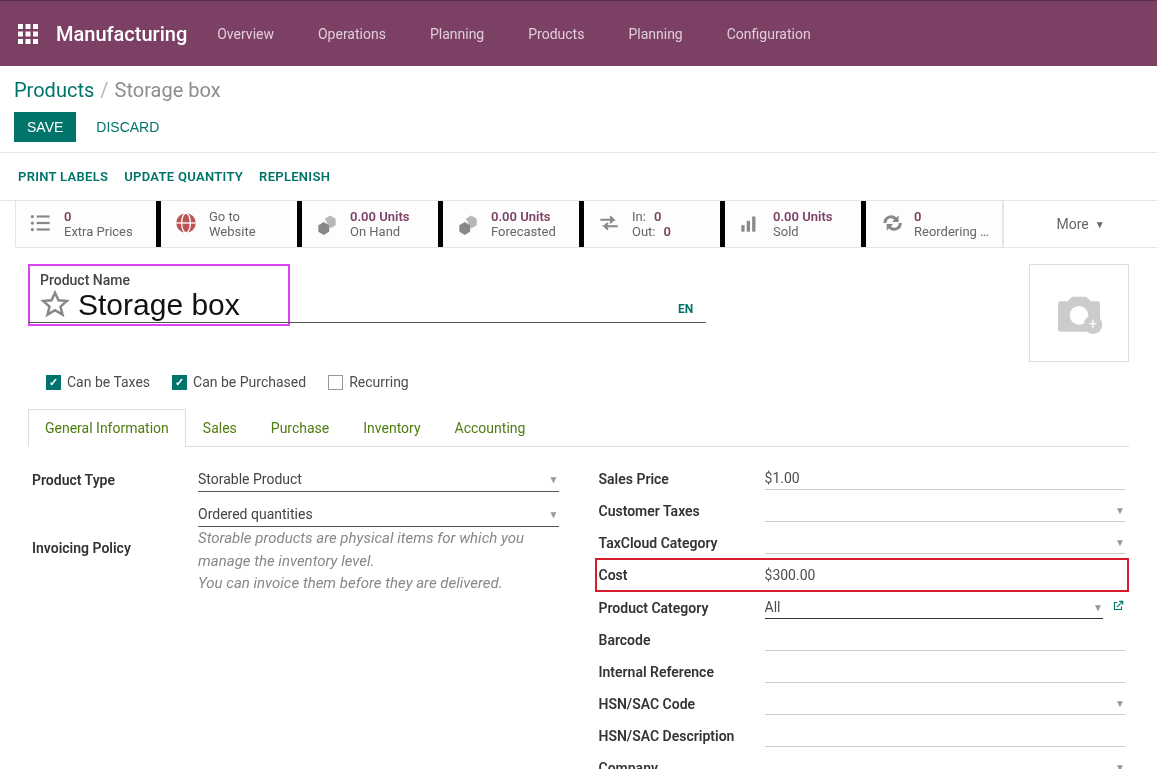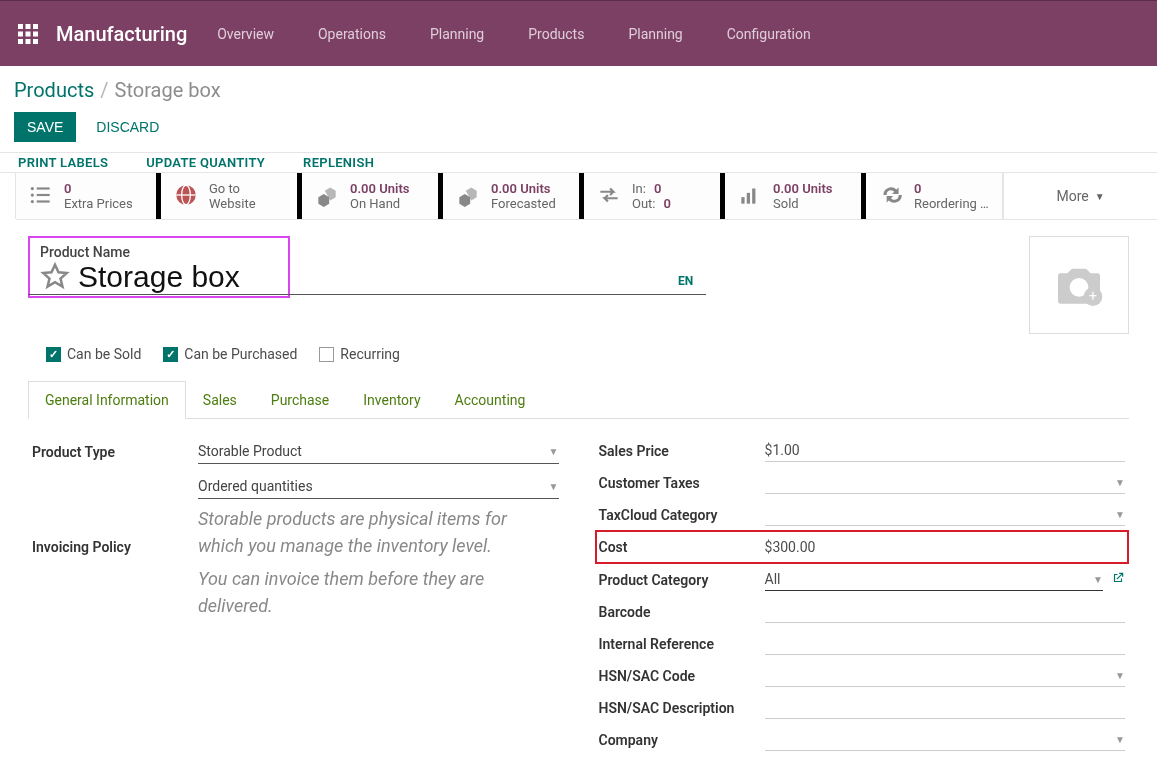--- a/index.html
+++ b/index.html
@@ -11,21 +11,21 @@
 .topbar-menu { display: flex; gap: 44px; }
 .topbar-menu span { color: #e0cdd9; cursor: pointer; font-size: 14px; }
 .breadcrumb-area { padding: 12px 14px 0; }
 .breadcrumb { font-size: 20px; display: flex; align-items: center; gap: 6px; }
 .breadcrumb a { color: #00746a; text-decoration: none; }
 .breadcrumb .sep { color: #b5b5b5; }
 .breadcrumb .cur { color: #8d8d8d; }
 .action-bar { padding: 10px 14px; display: flex; gap: 10px; }
 .btn-save { background: #00746a; color: #fff; border: 1px solid #00746a; padding: 6px 12px; font-size: 14px; cursor: pointer; font-weight: 500; }
 .btn-discard { background: transparent; border: none; color: #00746a; padding: 6px 10px; cursor: pointer; font-size: 14px; font-weight: 500; }
-.sub-actions { border-top: 1px solid #e5e5e5; border-bottom: 1px solid #e5e5e5; padding: 2px 18px; display: flex; gap: 38px; }
+.sub-actions { border-top: 1px solid #e5e5e5; border-bottom: 1px solid #e5e5e5; padding: 16px 18px; display: flex; gap: 16px; }
 .sub-actions span { color: #00746a; font-weight: 600; font-size: 13px; letter-spacing: .3px; cursor: pointer; }
 .stat-row { display: flex; border-bottom: 1px solid #e5e5e5; margin-left: 16px; }
 .stat { border-right: 1px solid #e5e5e5; border-left: 5px solid #000000; margin-left: -1px; padding: 8px 12px; display: flex; align-items: center; gap: 10px; min-width: 142px; cursor: pointer; background: #fdfdfd; }
 .stat:first-child { border-left: 1px solid #e5e5e5; }
 .stat-icon { color: #888; }
 .stat-icon svg { width: 26px; height: 26px; fill: #888; }
 .stat-text .l1 { color: #7c4064; font-weight: 600; font-size: 13px; }
 .stat-text .l2 { color: #666; font-size: 13px; }
 .stat-kv .kv { display: flex; gap: 8px; font-size: 13px; }
 .stat-kv .k { color: #666; }
@@ -52,21 +52,21 @@
 .tabs { display: flex; border-bottom: 1px solid #ddd; margin-top: 18px; }
 .tab { padding: 10px 16px; font-size: 14px; color: #4d7c0f; cursor: pointer; border: 1px solid transparent; position: relative; top: 1px; }
 .tab.active { border: 1px solid #ddd; border-bottom: 1px solid #fff; background: #fff; }
 .tab-content { display: flex; padding: 20px 4px; gap: 40px; }
 .col { flex: 1; }
 .frow { display: flex; margin-bottom: 10px; align-items: center; }
 .flabel { width: 166px; font-size: 14px; color: #333; font-weight: 600; }
 .fcontrol { flex: 1; position: relative; }
 .sel { width: 100%; border: none; border-bottom: 1px solid #555; padding: 4px 0; font-size: 14px; color: #444; background: transparent; display: flex; justify-content: space-between; align-items: center; cursor: pointer; }
 .sel .caret { color: #999; font-size: 10px; }
-.helptext { color: #888; font-style: italic; font-size: 18px; margin-top: 6px; line-height: 1.5; padding-right: 12px; }
+.helptext { color: #888; font-style: italic; font-size: 15px; margin-top: 0; line-height: 1.5; padding-right: 12px; }
 .frow2 { display: flex; margin-bottom: 10px; align-items: center; }
 .flabel2 { width: 166px; font-size: 14px; color: #333; font-weight: 600; }
 .fval { flex: 1; border-bottom: 1px solid #ccc; padding: 3px 0; font-size: 14px; min-height: 22px; display: flex; align-items: center; }
 .fval .prefix { color: #555; }
 .red-highlight { border: 2px solid #d81b2a; padding: 4px 2px; margin: -6px -4px 4px; }
 .dd-caret { margin-left: auto; color: #999; font-size: 10px; }
 .ext-link { color: #00746a; margin-left: 8px; cursor: pointer; }
 .ext-link svg { width: 14px; height: 14px; fill: #00746a; }
 </style>
 </head>
@@ -224,21 +224,21 @@
           <circle cx="12" cy="13" r="4" fill="#fff"></circle>
           <circle cx="18" cy="17" r="4" fill="#ccc"></circle>
           <text x="18" y="19" font-size="6" text-anchor="middle" fill="#fff">+</text>
         </svg>
     </div>
   </div>
 
   <div class="checks">
     <label class="chk">
         <span class="chk-box checked"></span>
-        <span>Can be Sold</span>
+        <span>Can be Taxes</span>
       </label>
     <label class="chk">
         <span class="chk-box checked"></span>
         <span>Can be Purchased</span>
       </label>
     <label class="chk">
         <span class="chk-box un"></span>
         <span>Recurring</span>
       </label>
   </div>

